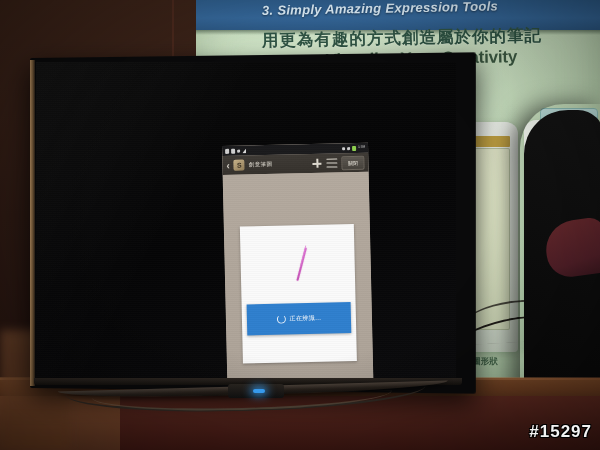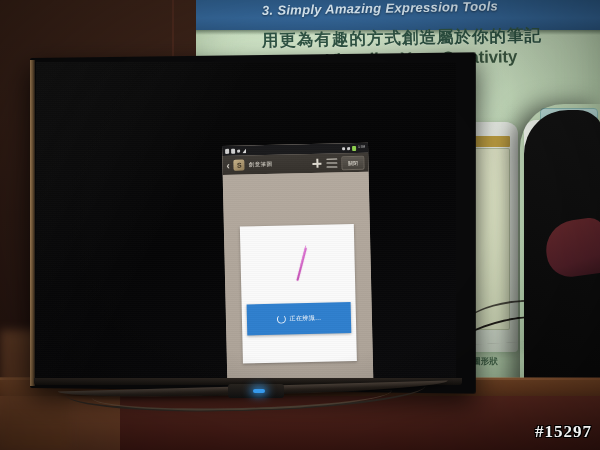--- a/index.html
+++ b/index.html
@@ -174,21 +174,21 @@
   .spinner{width:7px;height:7px;border-radius:50%;
     border:1.4px solid #eaf3fc;border-top-color:transparent;}
   .toast-txt{font-size:6px;color:#fff;letter-spacing:.4px;}
 
   .tv-scan{position:absolute;left:36px;top:62px;width:420px;height:320px;
     background:repeating-linear-gradient(180deg,rgba(255,255,255,.012) 0 1px,rgba(0,0,0,.02) 1px 2px);
     pointer-events:none;}
 
   
   .wm{position:absolute;right:8px;bottom:8px;font-size:17px;font-weight:bold;
-    color:#f2f2f2;letter-spacing:1px;font-family:Liberation Serif, serif;
+    color:#f2f2f2;letter-spacing:1px;font-family:Liberation Sans, sans-serif;
     text-shadow:1px 1px 0 #000,-1px -1px 0 #000,1px -1px 0 #000,-1px 1px 0 #000;}
 
   .vignette{position:absolute;inset:0;pointer-events:none;
     background:radial-gradient(ellipse at 50% 45%,rgba(0,0,0,0) 45%,rgba(0,0,0,.42) 100%);}
 </style>
 </head>
 <body>
 
 <div id="scene">
 

